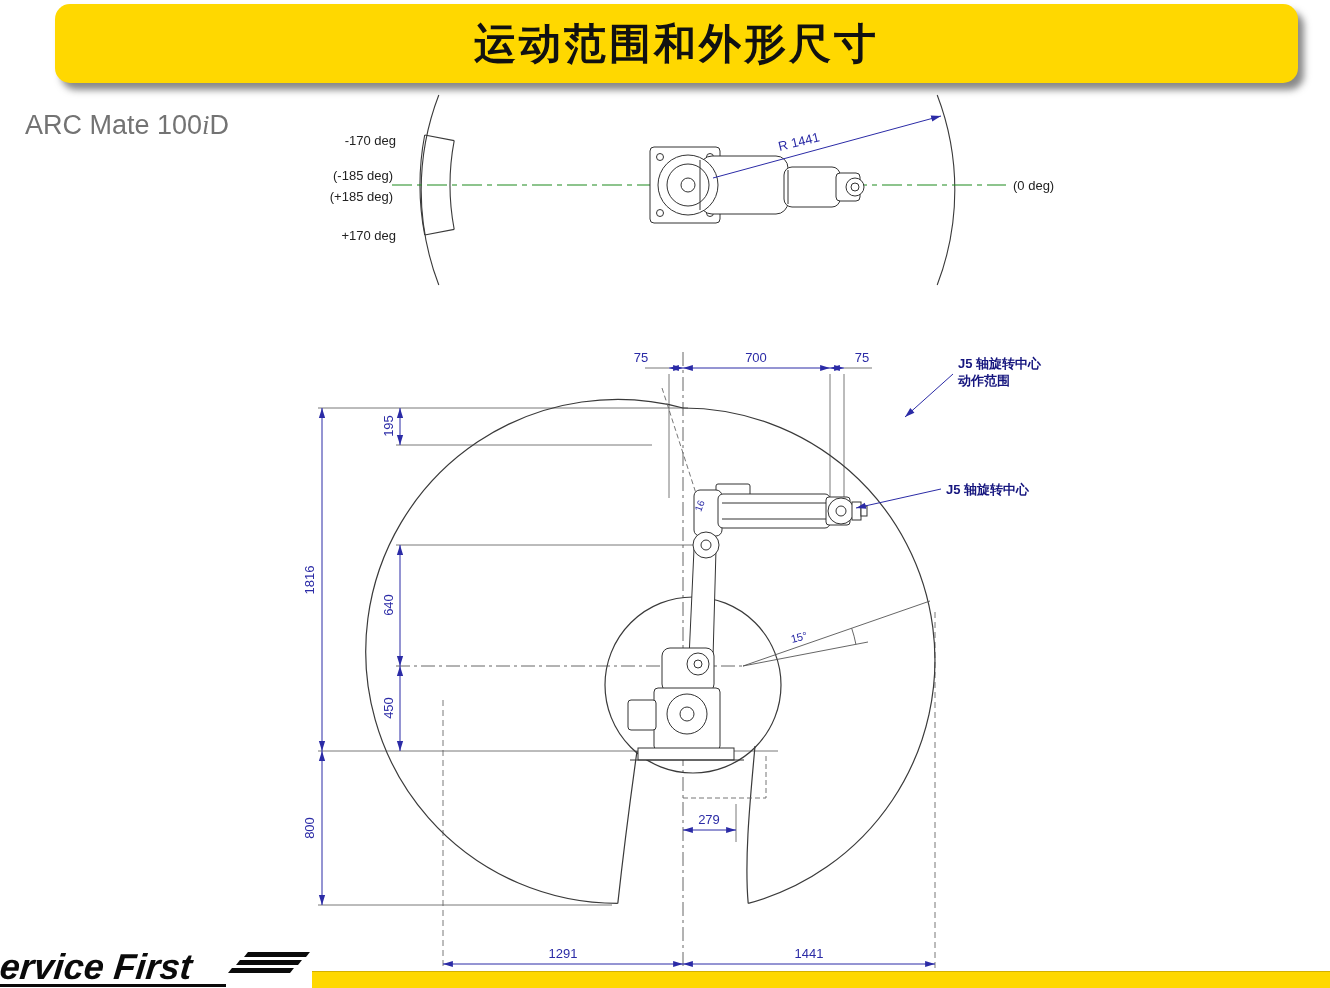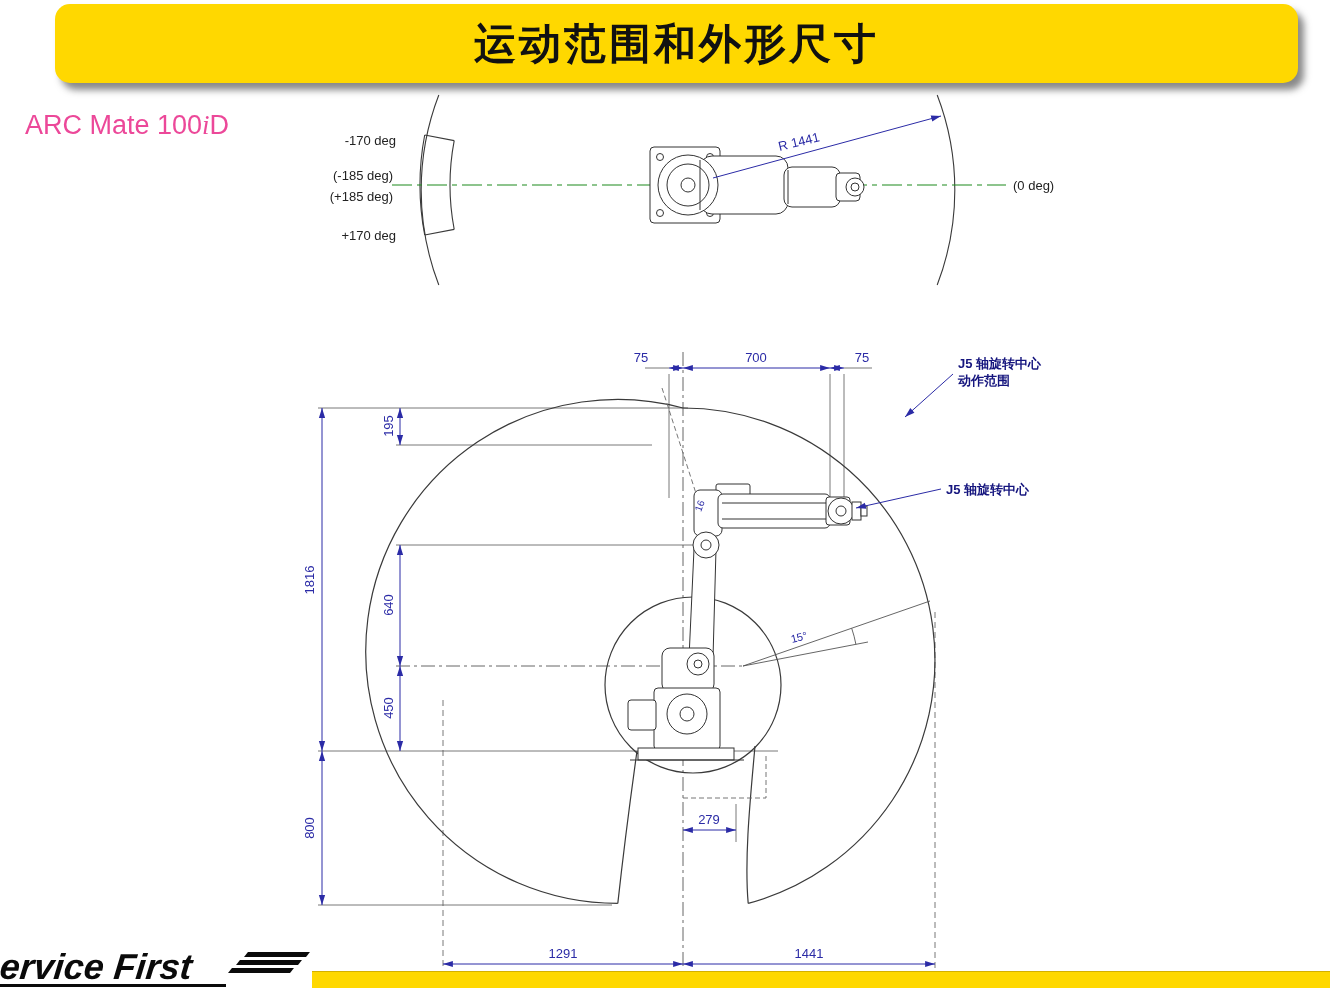--- a/index.html
+++ b/index.html
@@ -5,21 +5,21 @@
   * { margin:0; padding:0; box-sizing:border-box; }
   html,body { width:1330px; height:988px; }
   body { background:#ffffff; font-family:"Liberation Sans", sans-serif; position:relative; overflow:hidden; }
 
   .banner { position:absolute; left:55px; top:4px; width:1243px; height:79px;
             background:#FFD800; border-radius:15px;
             box-shadow:6px 7px 7px rgba(40,40,40,0.55);
             display:flex; align-items:center; justify-content:center; }
   .banner-title { font-size:42px; font-weight:bold; color:#111; letter-spacing:3px;text-align:center; }
 
-  .models { position:absolute; left:25px; top:110px; color:#ec4899; }
+  .models { position:absolute; left:25px; top:110px; color:#737373; }
   .model-line { font-size:27px; margin-bottom:20px; }
   .model-line .fi { font-family:"Liberation Serif", serif; font-style:italic; }
 
   svg.diagram { position:absolute; left:0; top:0; }
 
   
   .arc       { stroke:#3a3a3a; stroke-width:1.1; fill:none; }
   .envelope  { stroke:#3a3a3a; stroke-width:1.2; fill:none; }
   .refline   { stroke:#555;    stroke-width:0.8; fill:none; }
   .dashdot   { stroke:#555;    stroke-width:0.9; fill:none; stroke-dasharray:14 4 3 4; }

